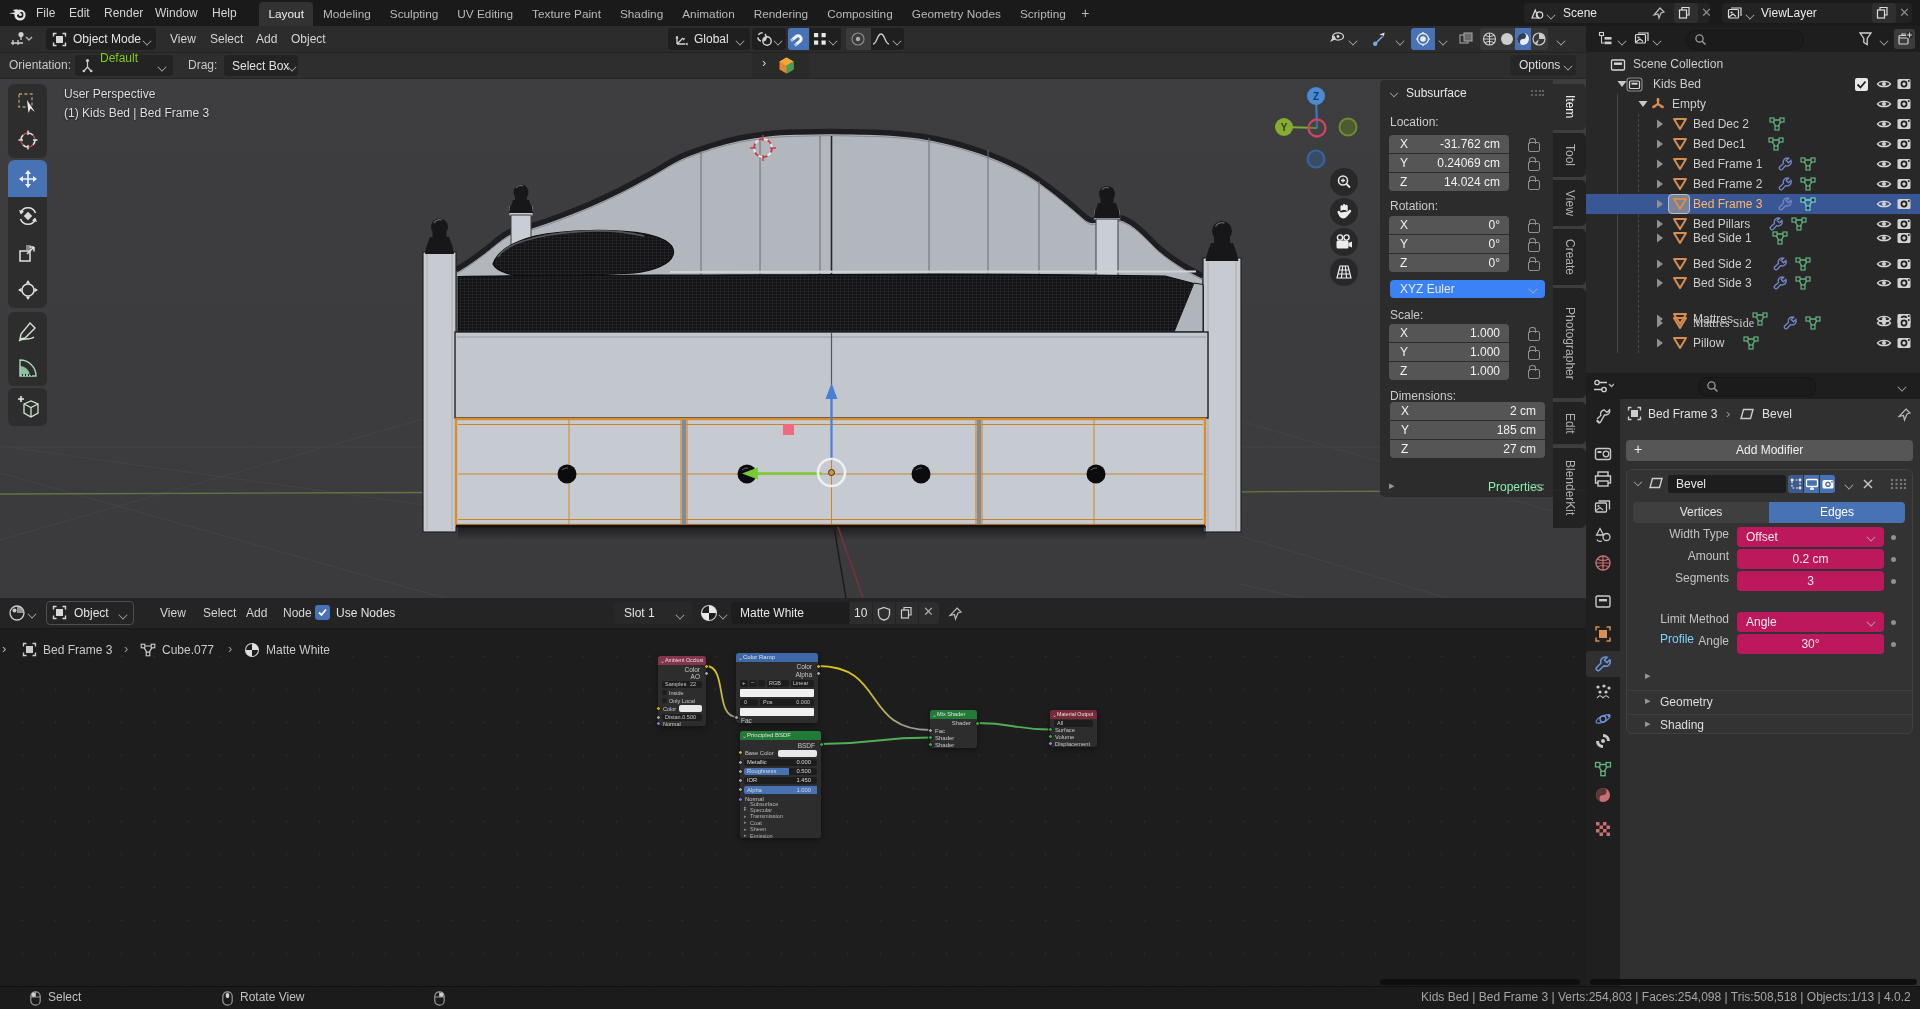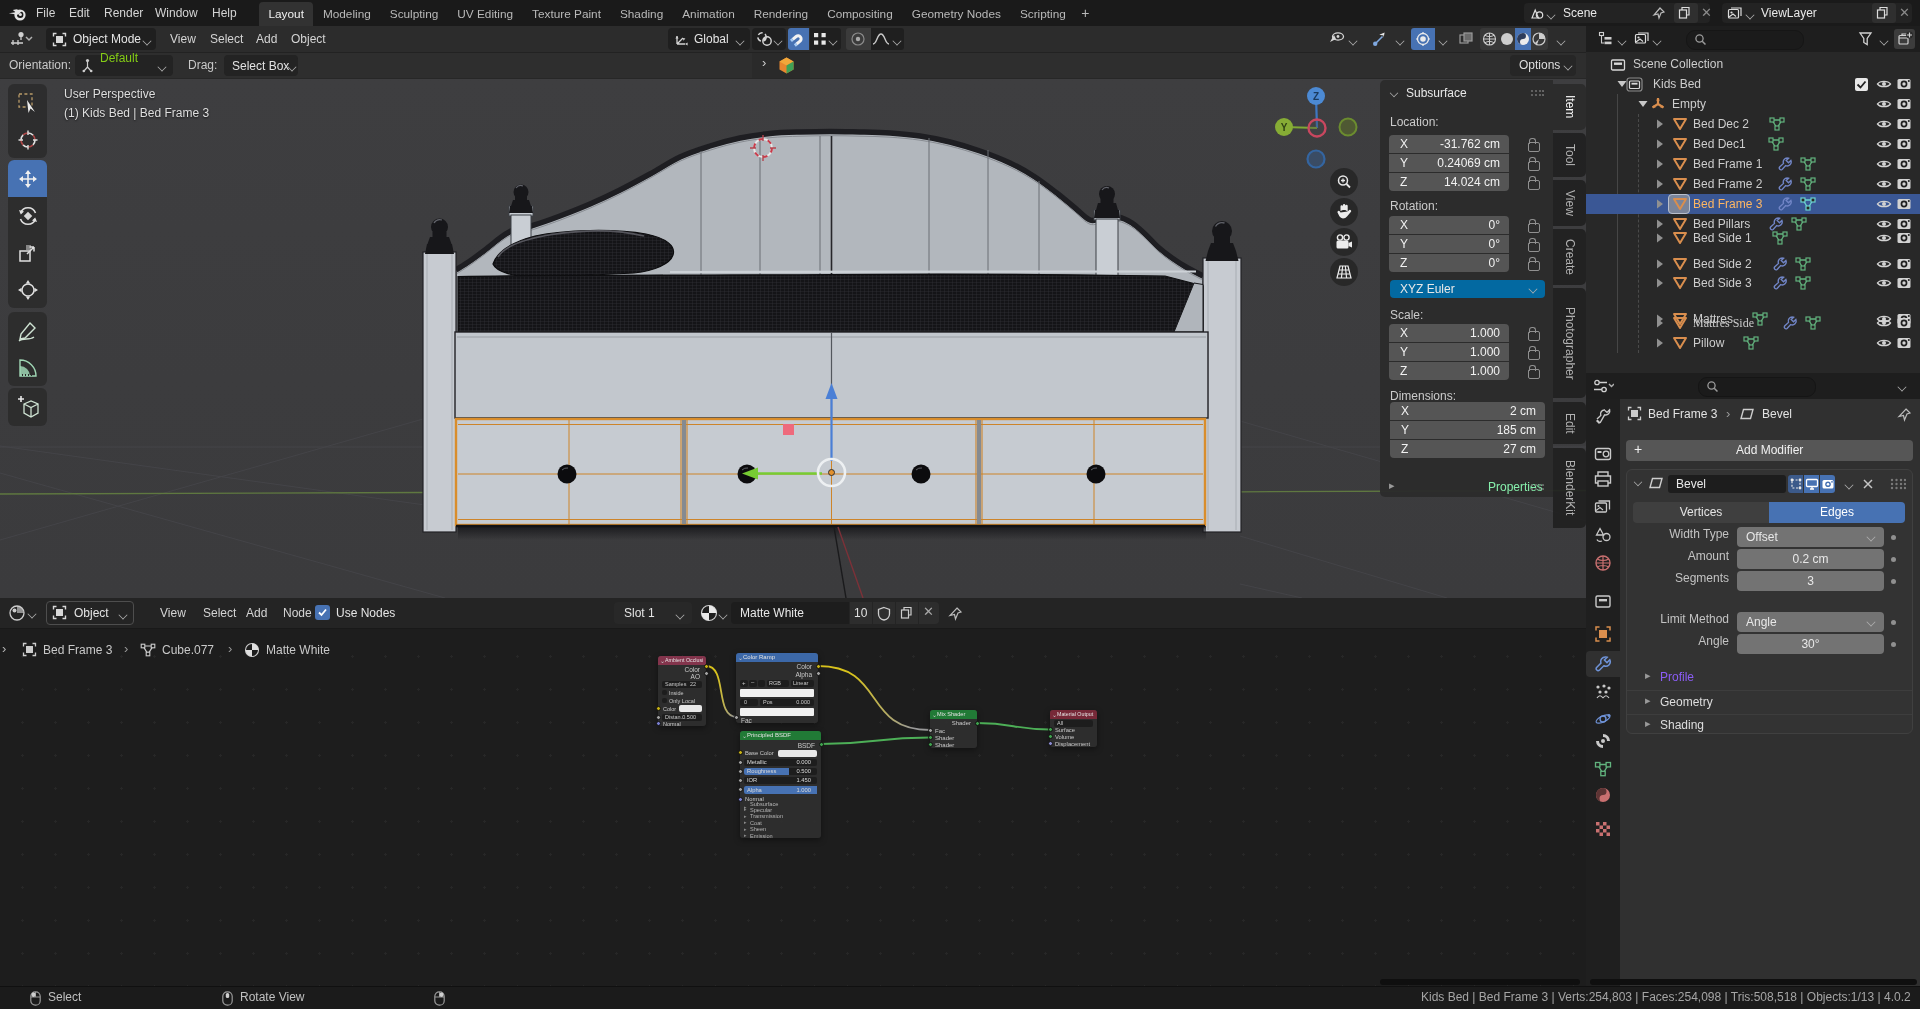--- a/index.html
+++ b/index.html
@@ -10,21 +10,21 @@
 .tab.on{background:#323232;border-radius:4px 4px 0 0;color:#f0f0f0}
 .fld{background:#1f1f1f;border-radius:4px}
 .chev{display:inline-block;width:7px;height:7px;border-right:1.5px solid #b0b0b0;border-bottom:1.5px solid #b0b0b0;transform:rotate(45deg) scale(.8)}
 .nrow{height:18px;margin-bottom:1px;background:#555555;position:relative;font-size:12px;color:#f2f2f2;line-height:18px}
 .nrow .lab{position:absolute;left:11px}
 .nrow .val{position:absolute;right:9px}
 .lock{position:absolute;width:10px;height:8px;border:1.2px solid #909090;border-radius:2px;margin-top:5px}
 .lock:before{content:"";position:absolute;left:0px;top:-5px;width:5px;height:5px;border:1.2px solid #909090;border-bottom:none;border-radius:3px 3px 0 0}
 .orow{position:absolute;left:0;width:334px;height:20px;line-height:20px;font-size:12px;color:#cdcdcd;white-space:nowrap}
 .plab{position:absolute;text-align:right;color:#c3c3c3}
-.pfld{position:absolute;background:#737373;border-radius:4px;height:20px;line-height:20px;color:#e8e8e8}
+.pfld{position:absolute;background:#be185d;border-radius:4px;height:20px;line-height:20px;color:#e8e8e8}
 .dot{position:absolute;width:5px;height:5px;border-radius:50%;background:#909090}
 </style>
 </head>
 <body>
 <div id="root">
 <div class="a" style="left:0;top:0;width:1920px;height:26px;background:#1a1a1a"></div>
 <svg class="a" style="left:8px;top:4px" width="20" height="18" viewBox="0 0 20 18">
  <circle cx="12" cy="11" r="5.6" fill="#e4e4e4"></circle>
  <circle cx="12.2" cy="10.8" r="3.2" fill="#1a1a1a"></circle>
  <circle cx="12.4" cy="10.4" r="1.5" fill="#e4e4e4"></circle>
@@ -450,21 +450,21 @@
         <span class="val">0°</span>
       </div>
  <div class="nrow" style="border-radius:0 0 4px 4px">
         <span class="lab">Z</span>
         <span class="val">0°</span>
       </div>
 </div>
 <span class="lock a" style="left:1528px;top:218px"></span>
 <span class="lock a" style="left:1528px;top:237px"></span>
 <span class="lock a" style="left:1528px;top:256px"></span>
-<div class="a" style="left:1390px;top:280px;width:155px;height:18px;background:#0369a1;border-radius:4px;line-height:18px"><span style="margin-left:10px;color:#e8e8e8">XYZ Euler</span><span class="chev" style="position:absolute;right:8px;top:5px"></span></div>
+<div class="a" style="left:1390px;top:280px;width:155px;height:18px;background:#3b82f6;border-radius:4px;line-height:18px"><span style="margin-left:10px;color:#e8e8e8">XYZ Euler</span><span class="chev" style="position:absolute;right:8px;top:5px"></span></div>
 <span class="a" style="left:1390px;top:308px;color:#cbcbcb">Scale:</span>
 <div class="a" style="left:1389px;top:324px;width:120px">
  <div class="nrow" style="border-radius:4px 4px 0 0">
         <span class="lab">X</span>
         <span class="val">1.000</span>
       </div>
  <div class="nrow">
         <span class="lab">Y</span>
         <span class="val">1.000</span>
       </div>
@@ -1043,21 +1043,21 @@
 <span class="plab a" style="left:1629px;top:571px;width:100px">Segments</span>
 <div class="pfld a" style="left:1737px;top:571px;width:147px;text-align:center">3</div>
 <span class="dot a" style="left:1891px;top:579px"></span>
 <span class="plab a" style="left:1629px;top:612px;width:100px">Limit Method</span>
 <div class="pfld a" style="left:1737px;top:612px;width:147px"><span style="margin-left:9px">Angle</span><span class="chev" style="position:absolute;right:9px;top:6px"></span></div>
 <span class="dot a" style="left:1891px;top:620px"></span>
 <span class="plab a" style="left:1629px;top:634px;width:100px">Angle</span>
 <div class="pfld a" style="left:1737px;top:634px;width:147px;text-align:center">30°</div>
 <span class="dot a" style="left:1891px;top:642px"></span>
 <span class="a" style="left:1645px;top:669px;color:#9a9a9a;font-size:11px">▸</span>
-<span class="a" style="left:1660px;top:670px;color:#8b5cf6">Profile</span>
+<span class="a" style="left:1660px;top:632px;color:#7dd3fc">Profile</span>
 <div class="a" style="left:1627px;top:690px;width:285px;height:1px;background:#3d3d3d"></div>
 <span class="a" style="left:1645px;top:694px;color:#9a9a9a;font-size:11px">▸</span>
 <span class="a" style="left:1660px;top:695px;color:#dedede">Geometry</span>
 <div class="a" style="left:1627px;top:714px;width:285px;height:1px;background:#3d3d3d"></div>
 <span class="a" style="left:1645px;top:717px;color:#9a9a9a;font-size:11px">▸</span>
 <span class="a" style="left:1660px;top:718px;color:#dedede">Shading</span>
 <div class="a" style="left:0;top:598px;width:1586px;height:388px;background:#1d1d1d;background-image:radial-gradient(circle,#272727 1px,transparent 1.3px);background-size:33px 33px;background-position:6px 9px"></div>
 <div class="a" style="left:0;top:598px;width:1586px;height:30px;background:#242424;border-bottom:1px solid #191919"></div>
 <svg class="a" style="left:8px;top:604px" width="20" height="18" viewBox="0 0 20 18">
  <circle cx="9" cy="9" r="7" fill="none" stroke="#cdcdcd" stroke-width="1.3"></circle>

